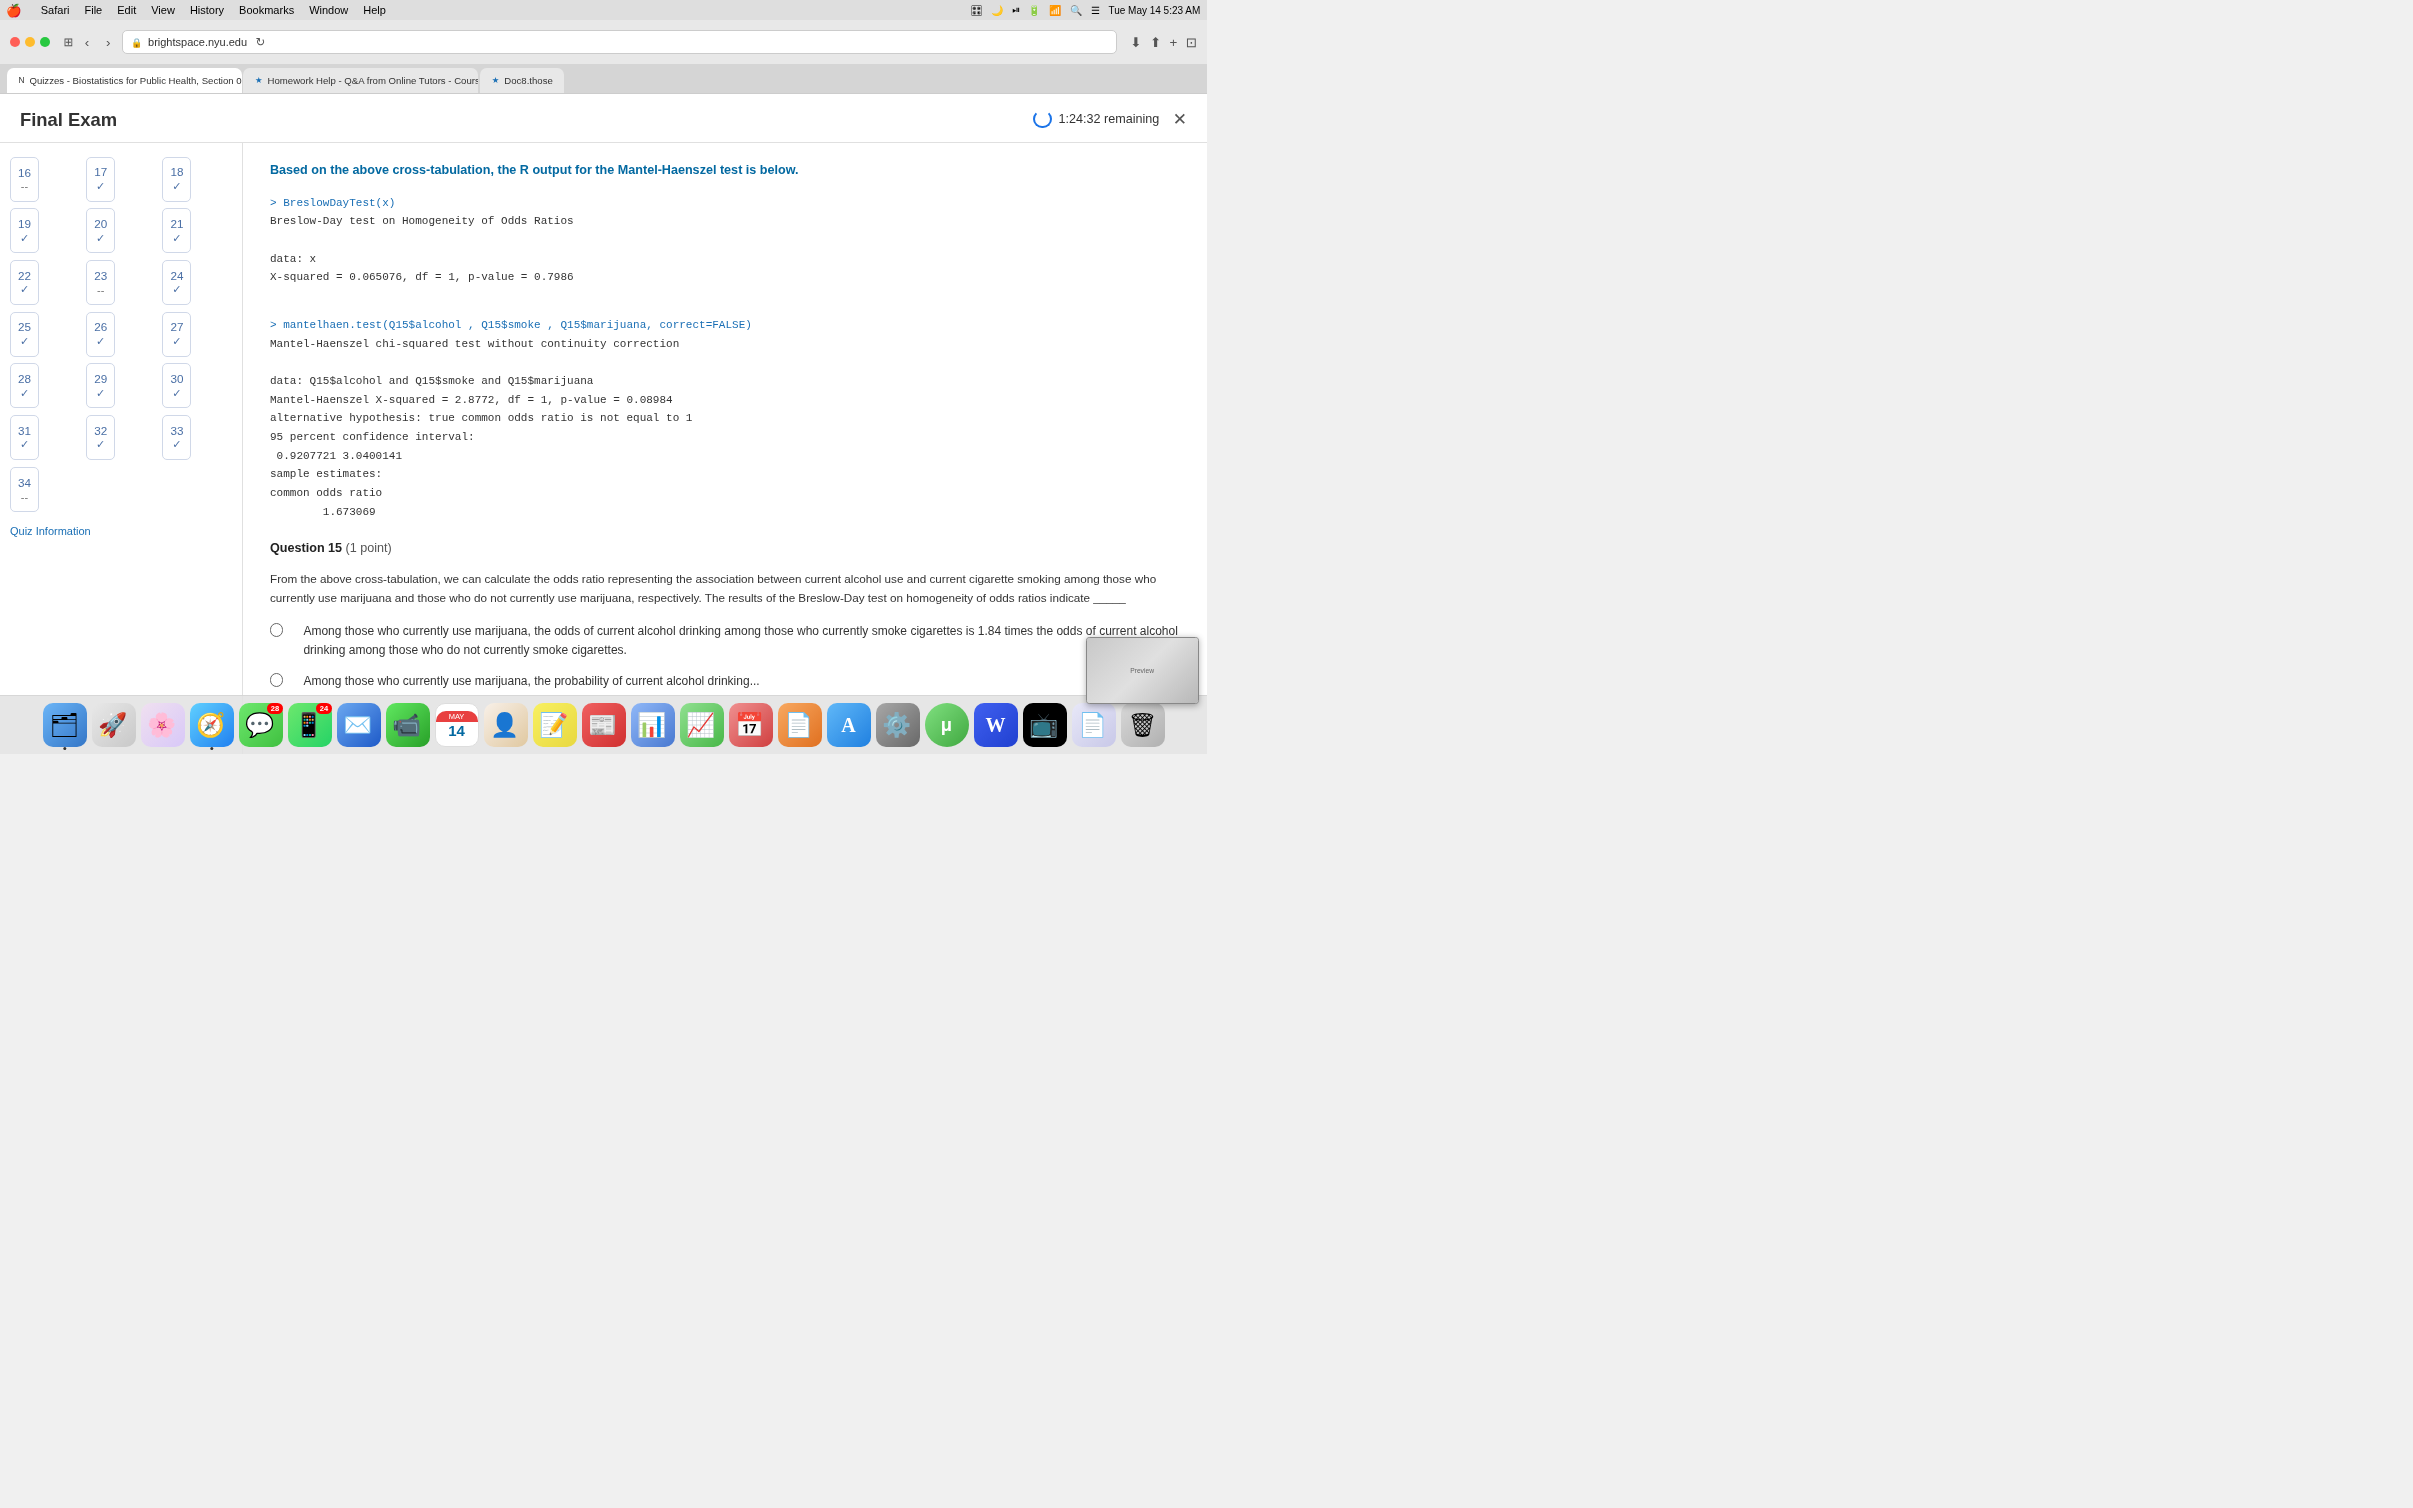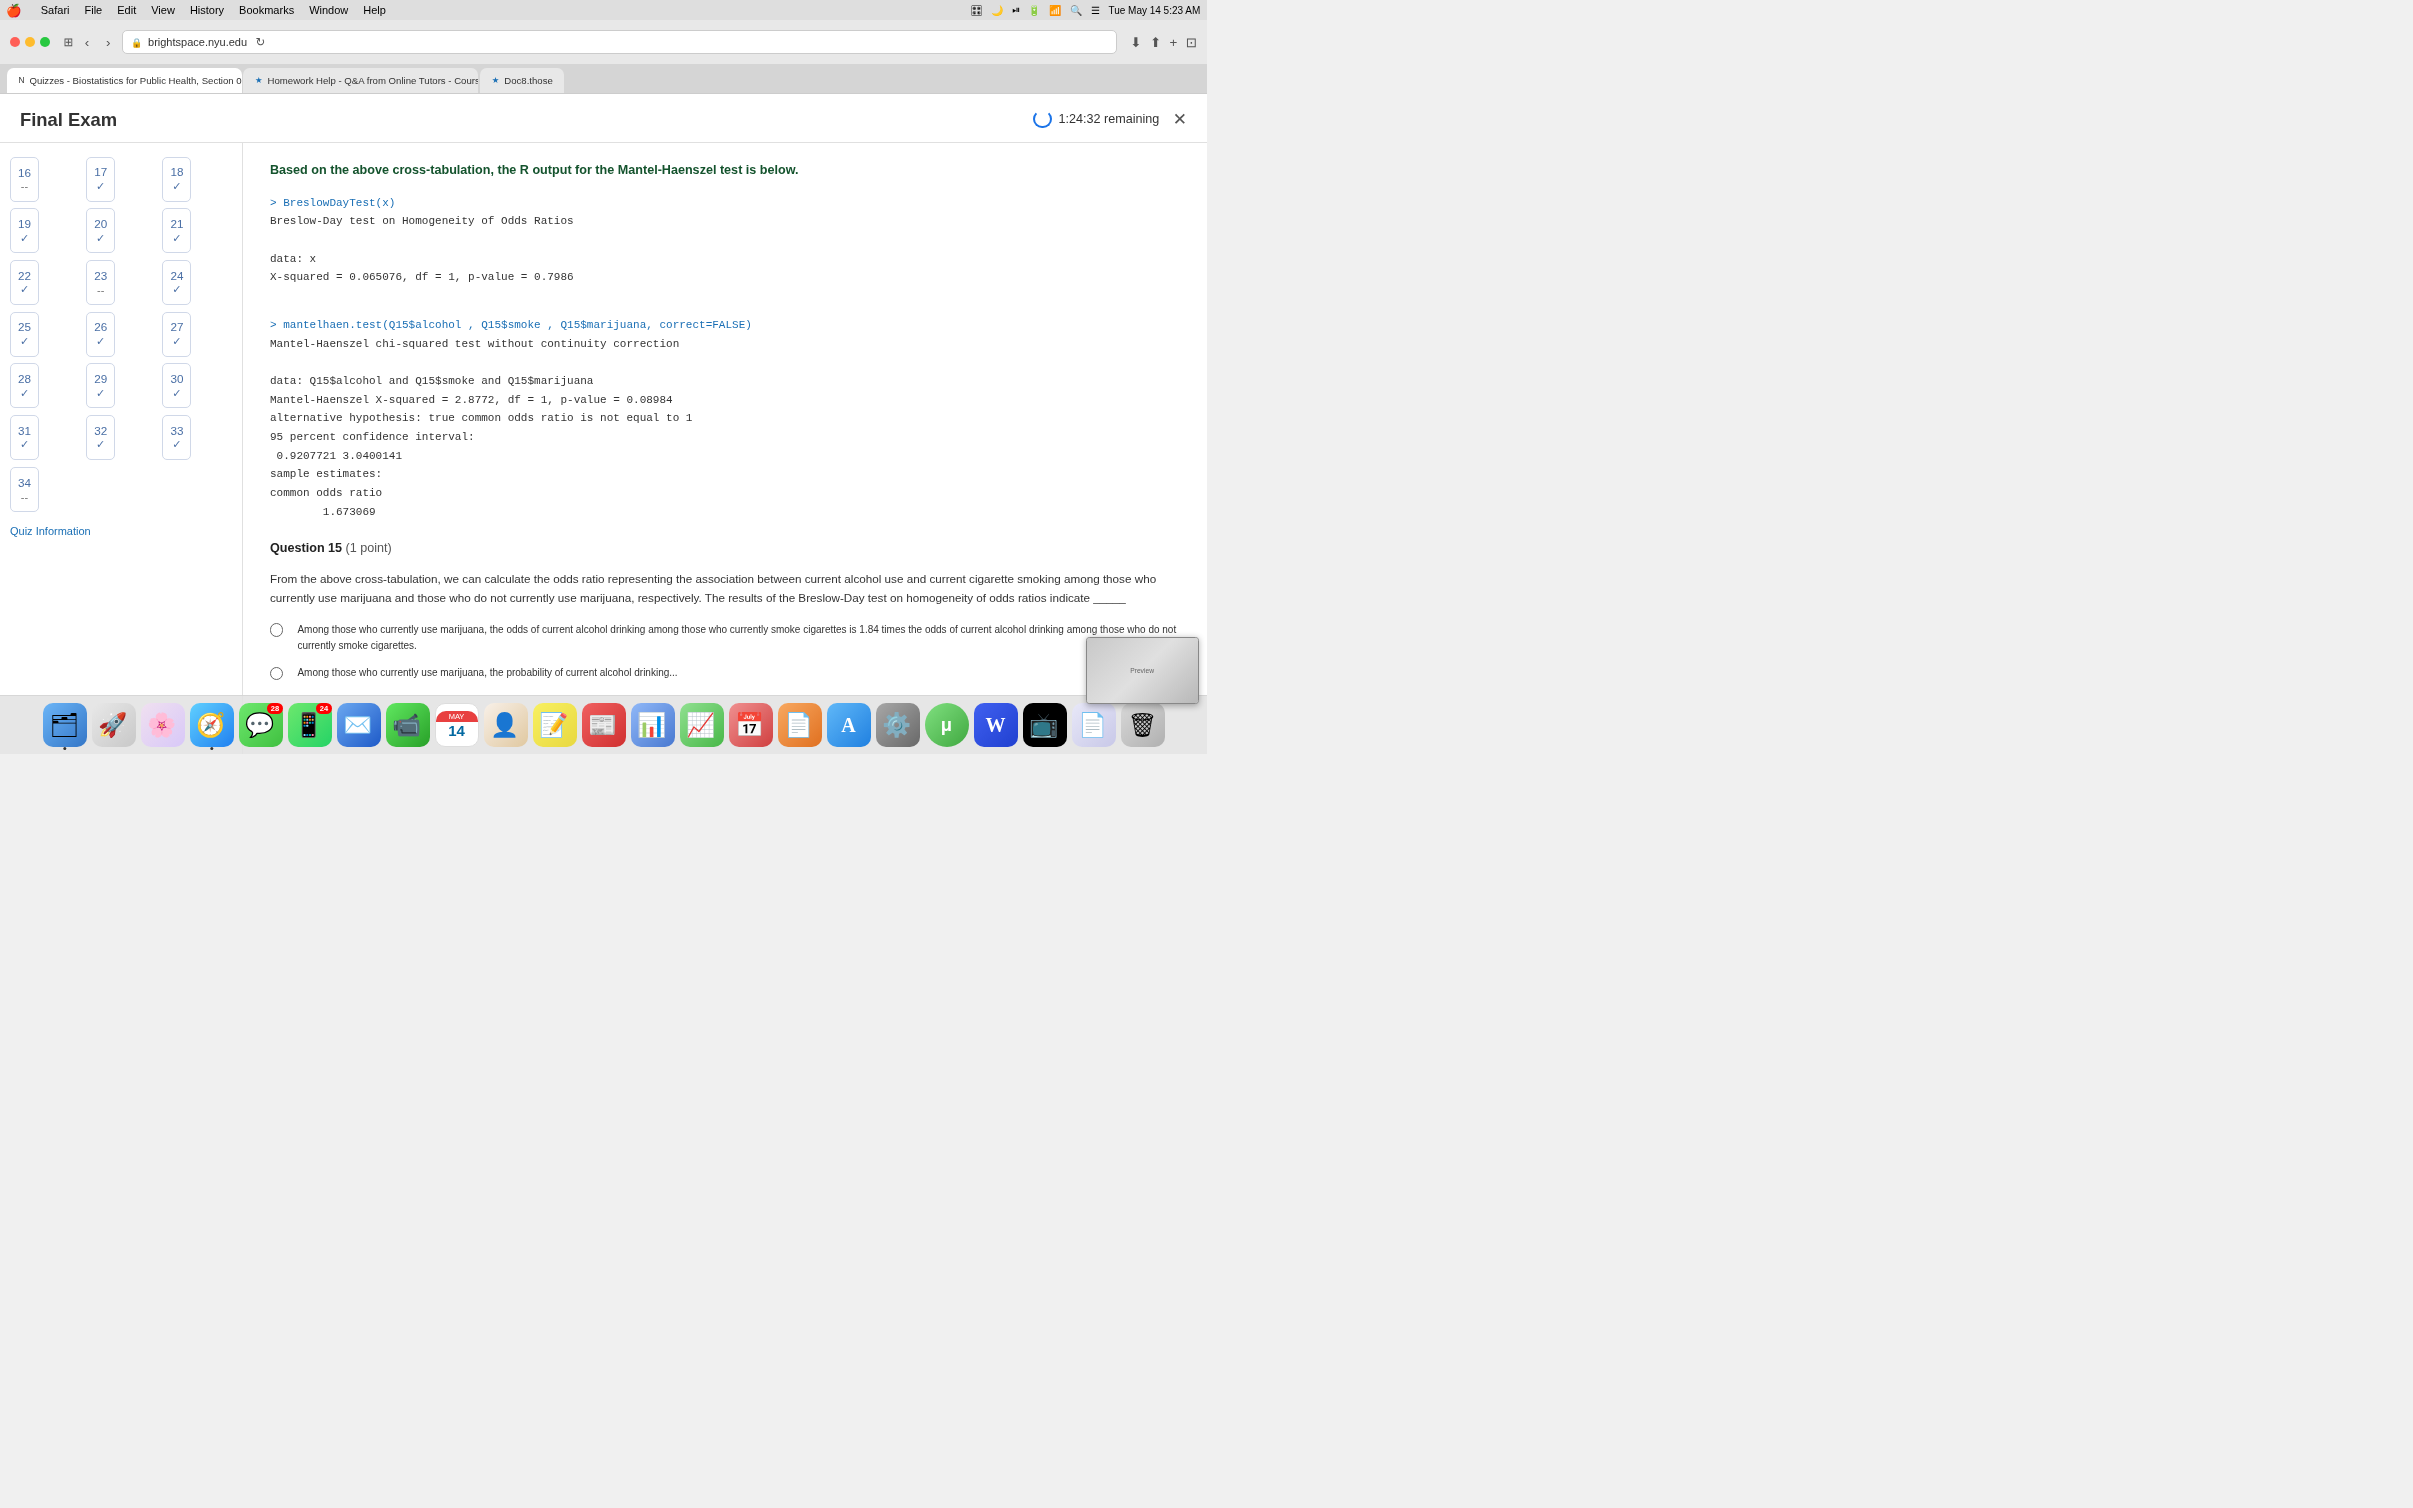--- a/index.html
+++ b/index.html
@@ -207,21 +207,21 @@
       padding: 17px 27px;
       overflow-y: auto;
       font-size: 11.7px;
       color: #333;
       line-height: 1.6;
     }
 
     .context-text {
       font-size: 12.6px;
       font-weight: 600;
-      color: #14532d;
+      color: #0369a1;
       margin-bottom: 13.4px;
     }
 
     .code-block {
       background: white;
       font-family: 'Courier New', Courier, monospace;
       font-size: 11px;
       color: #333;
       line-height: 1.7;
       margin-bottom: 10px;
@@ -242,23 +242,23 @@
     .question-body {
       font-size: 11.7px;
       color: #333;
       margin-bottom: 13.4px;
       line-height: 1.7;
     }
 
     .answer-option {
       display: flex;
       align-items: flex-start;
-      gap: 14px;
+      gap: 20px;
       margin-bottom: 11.7px;
-      font-size: 10px;
+      font-size: 12px;
       color: #333;
       line-height: 1.6;
     }
     .radio-btn {
       width: 13.4px;
       height: 13.4px;
       border-radius: 50%;
       border: 1.7px solid #666;
       background: white;
       flex-shrink: 0;

